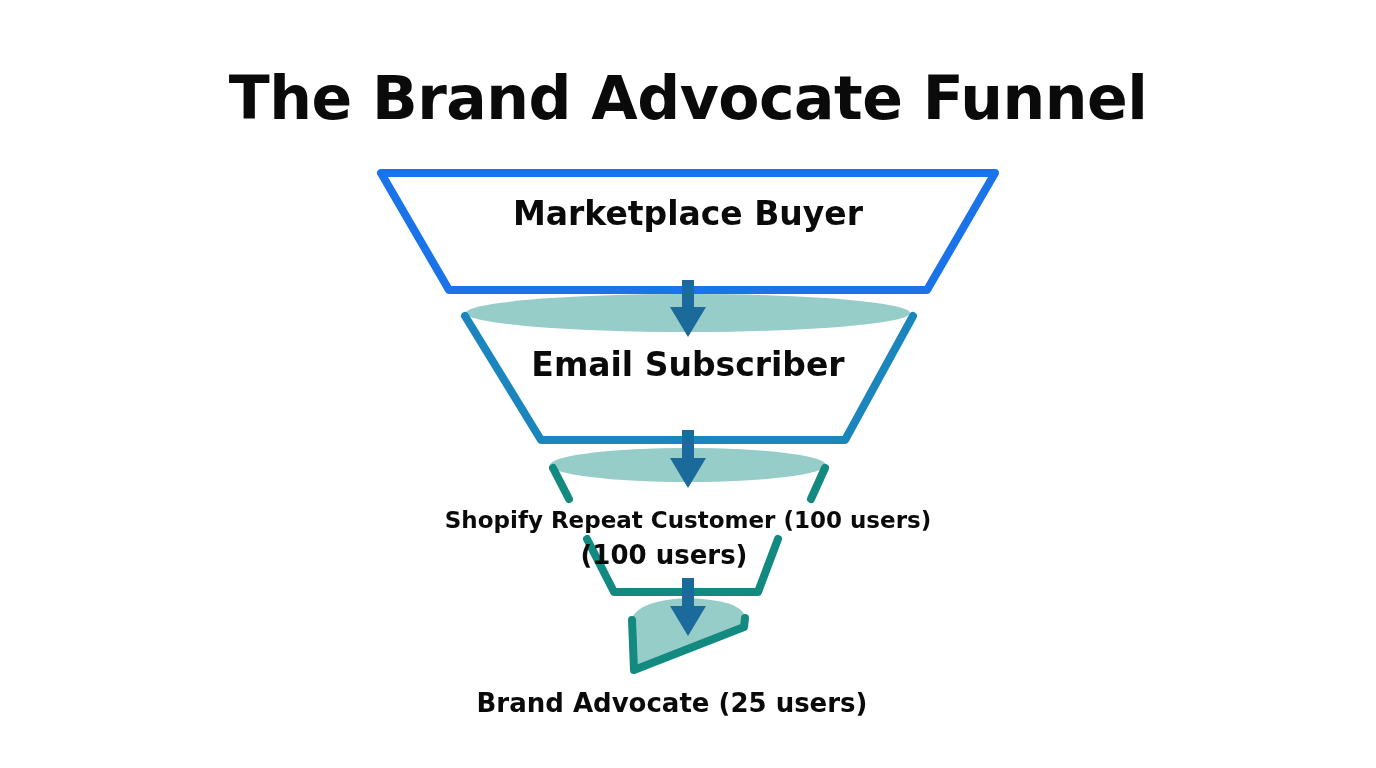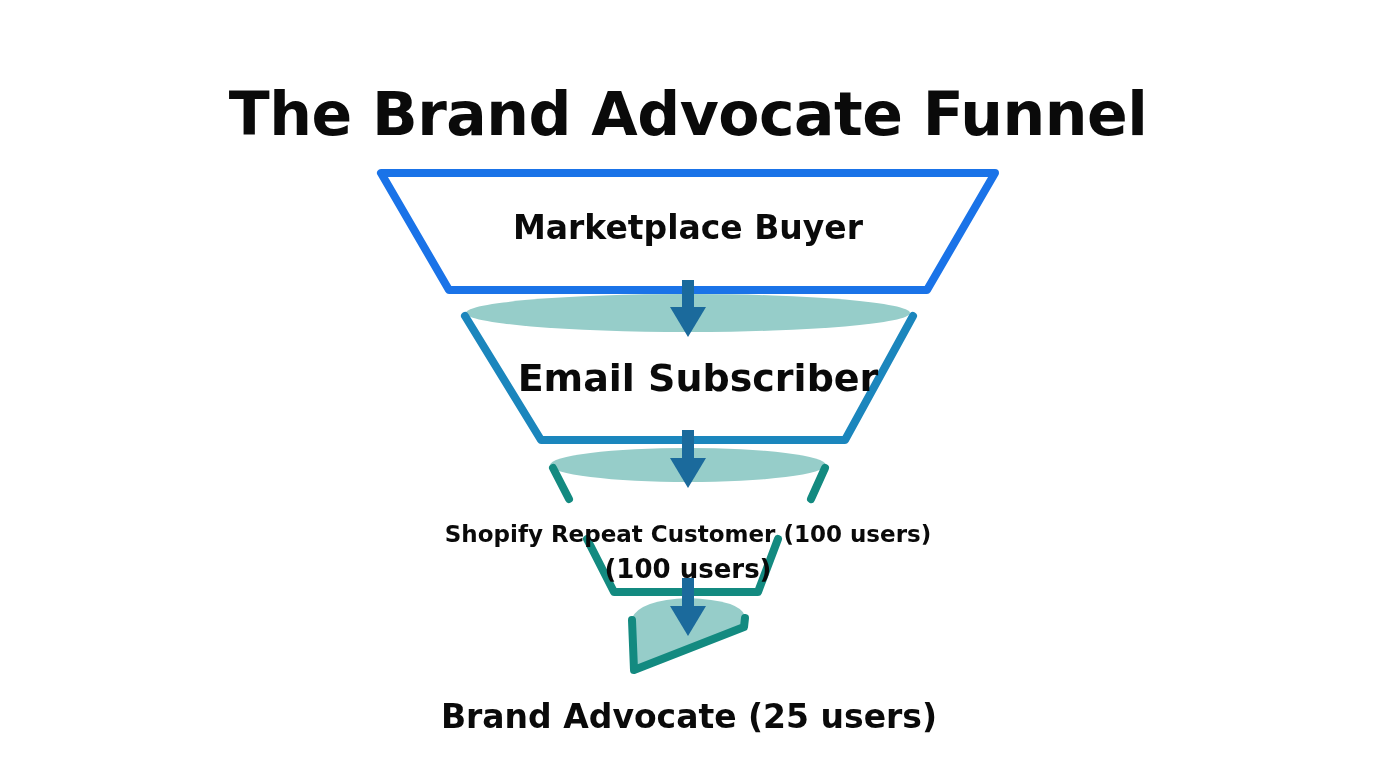--- a/index.html
+++ b/index.html
@@ -12,76 +12,75 @@
       height: 768px;
       position: relative;
       overflow: hidden;
       font-family: "DejaVu Sans", "Liberation Sans", sans-serif;
       color: #0a0a0a;
     }
     .title {
       position: absolute;
       left: 0;
       width: 1376px;
-      top: 78px;
+      top: 62px;
       text-align: center;
       font-size: 60px;
       font-weight: bold;
       letter-spacing: -0.5px;
       line-height: 72px;
     }
     svg.funnel {
       position: absolute;
       left: 0;
       top: 0;
       width: 1376px;
       height: 768px;
     }
     .label {
       position: absolute;
       text-align: center;
       font-weight: bold;
       color: #0a0a0a;
       white-space: nowrap;
-      margin-top: 14px;
     }
     .stage1 {
       left: 388px;
       width: 600px;
       top: 193px;
       font-size: 33px;
       line-height: 41px;
     }
     .stage2 {
-      left: 398px;
+      left: 388px;
       width: 600px;
       top: 344px;
-      font-size: 38px;
+      font-size: 33px;
       line-height: 41px;
       text-align: center;
     }
     .stage3-main {
       left: 288px;
       width: 800px;
       top: 500px;
       font-size: 23px;
       line-height: 40px;
     }
     .stage3-sub {
-      left: 488px;
+      left: 464px;
       width: 400px;
       top: 539px;
       font-size: 26px;
       line-height: 32px;
     }
     .stage4 {
-      left: 339px;
+      left: 322px;
       width: 700px;
       top: 682px;
-      font-size: 33px;
+      font-size: 26px;
       line-height: 42px;
     }
     .label span { display: block; }
   </style>
 </head>
 <body>
 
 <div class="title">The Brand Advocate Funnel</div>
 
 <svg class="funnel" viewBox="0 0 1376 768" xmlns="http://www.w3.org/2000/svg">

